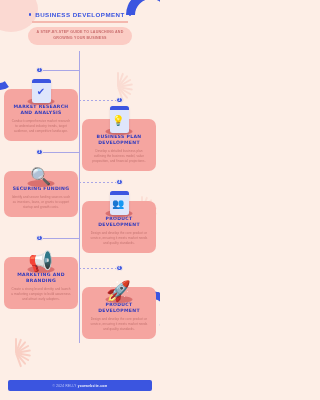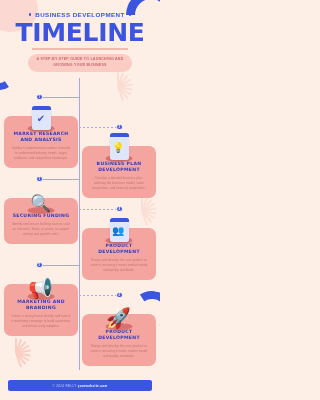--- a/index.html
+++ b/index.html
@@ -193,21 +193,20 @@
       <i style="transform: rotate(340deg);"></i>
     </div>
 </div>
 
 <div class="header">
   <div class="eyebrow">
     <span class="dot"></span>
     <span>BUSINESS DEVELOPMENT</span>
     <span class="dot"></span>
   </div>
-  <div class="title">TIMELINE</div>
   <div class="title-rule"></div>
   <div class="subtitle">A STEP-BY-STEP GUIDE TO LAUNCHING AND GROWING YOUR BUSINESS</div>
 </div>
 
 <div class="timeline">
   <div class="spine"></div>
   <div id="steps-root">
       <div class="connector" style="top: 19px; left: 40px; width: 39px;"></div>
       <div class="badge" style="top: 16px; left: 36px;">1</div>
       <div class="step left" style="top: 38px;">

